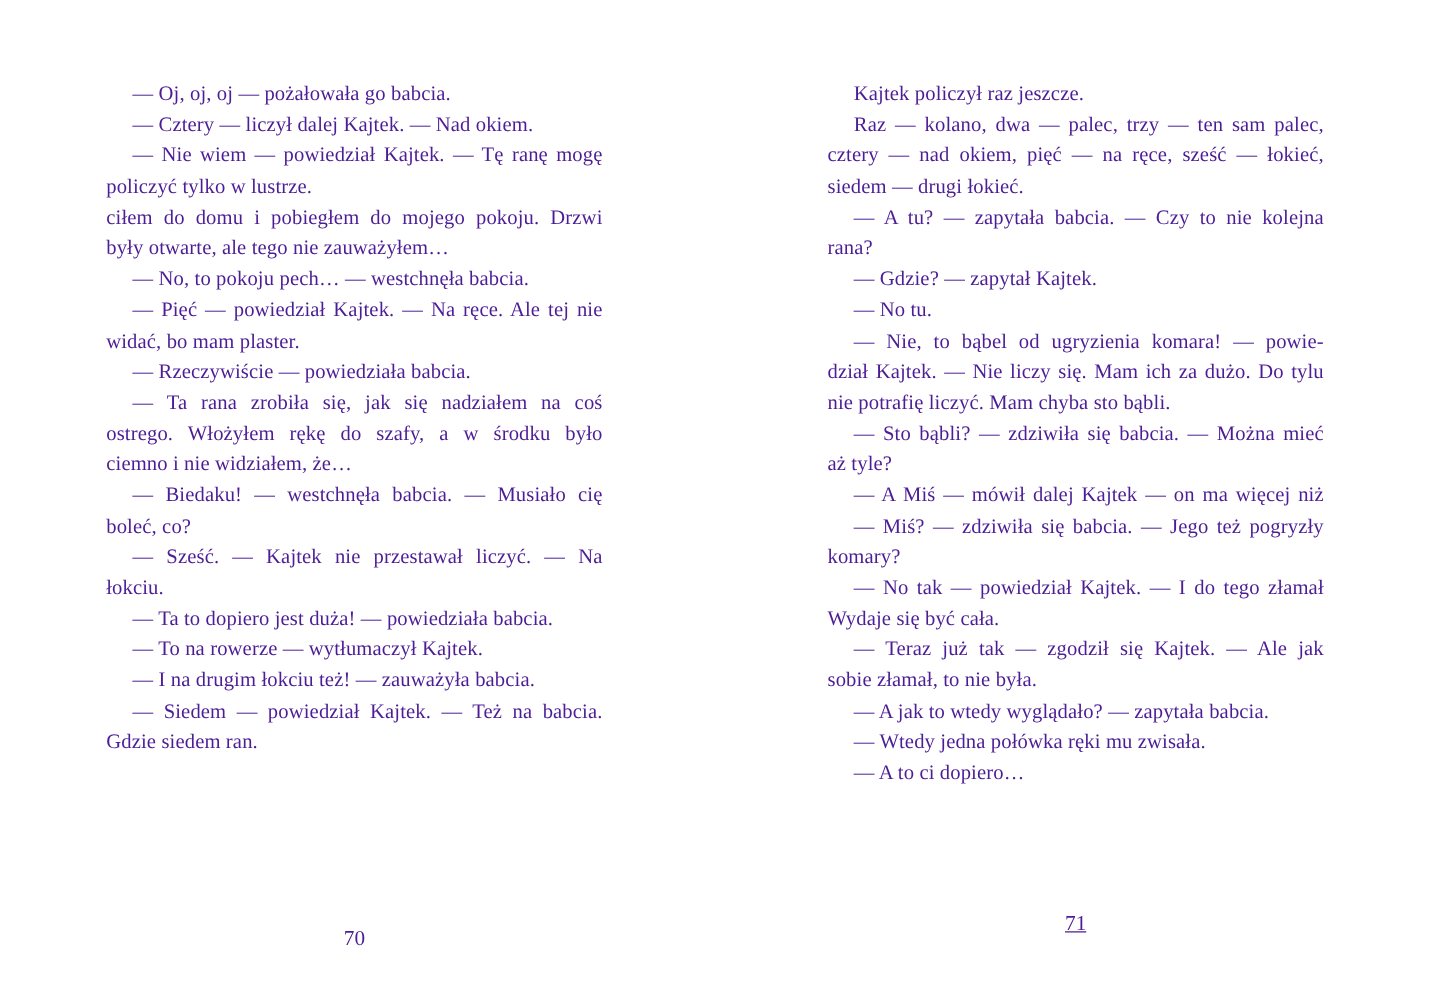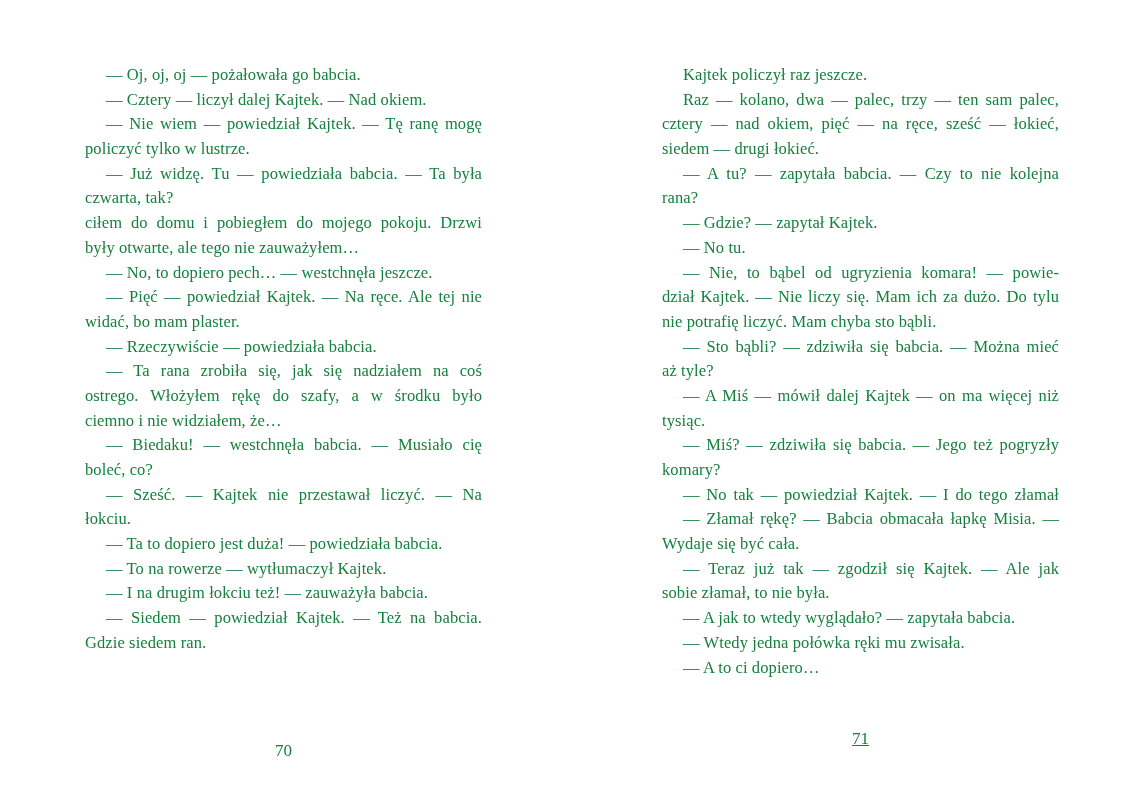--- a/index.html
+++ b/index.html
@@ -3,21 +3,21 @@
 <meta charset="utf-8">
 <style>
   html, body { margin: 0; padding: 0; background: #ffffff; }
   .spread {
     position: relative;
     width: 1148px;
     height: 800px;
     background: #ffffff;
     overflow: hidden;
     font-family: "Liberation Serif", "DejaVu Serif", serif;
-    color: #15803d;
+    color: #4c1d95;
   }
   .text-block {
     position: absolute;
     top: 63px;
     width: 397px;
   }
   .text-block.left  { left: 85px;  }
   .text-block.right { left: 662px; }
   .para { margin: 0; padding: 0; }
   .line {
@@ -55,29 +55,25 @@
           <div class="line last indent">— Oj, oj, oj — pożałowała go babcia.</div>
         </div>
         <div class="para">
           <div class="line last indent">— Cztery — liczył dalej Kajtek. — Nad okiem.</div>
         </div>
         <div class="para">
           <div class="line j indent">— Nie wiem — powiedział Kajtek. — Tę ranę mogę</div>
           <div class="line last">policzyć tylko w lustrze.</div>
         </div>
         <div class="para">
-          <div class="line j indent">— Już widzę. Tu — powiedziała babcia. — Ta była</div>
-          <div class="line last">czwarta, tak?</div>
-        </div>
-        <div class="para">
           <div class="line j">ciłem do domu i pobiegłem do mojego pokoju. Drzwi</div>
           <div class="line last">były otwarte, ale tego nie zauważyłem…</div>
         </div>
         <div class="para">
-          <div class="line last indent">— No, to dopiero pech… — westchnęła jeszcze.</div>
+          <div class="line last indent">— No, to pokoju pech… — westchnęła babcia.</div>
         </div>
         <div class="para">
           <div class="line j indent">— Pięć — powiedział Kajtek. — Na ręce. Ale tej nie</div>
           <div class="line last">widać, bo mam plaster.</div>
         </div>
         <div class="para">
           <div class="line last indent">— Rzeczywiście — powiedziała babcia.</div>
         </div>
         <div class="para">
           <div class="line j indent">— Ta rana zrobiła się, jak się nadziałem na coś</div>
@@ -133,31 +129,29 @@
           <div class="line j indent">— Nie, to bąbel od ugryzienia komara! — powie-</div>
           <div class="line j">dział Kajtek. — Nie liczy się. Mam ich za dużo. Do tylu</div>
           <div class="line last">nie potrafię liczyć. Mam chyba sto bąbli.</div>
         </div>
         <div class="para">
           <div class="line j indent">— Sto bąbli? — zdziwiła się babcia. — Można mieć</div>
           <div class="line last">aż tyle?</div>
         </div>
         <div class="para">
           <div class="line j indent">— A Miś — mówił dalej Kajtek — on ma więcej niż</div>
-          <div class="line last">tysiąc.</div>
         </div>
         <div class="para">
           <div class="line j indent">— Miś? — zdziwiła się babcia. — Jego też pogryzły</div>
           <div class="line last">komary?</div>
         </div>
         <div class="para">
           <div class="line j indent">— No tak — powiedział Kajtek. — I do tego złamał</div>
         </div>
         <div class="para">
-          <div class="line j indent">— Złamał rękę? — Babcia obmacała łapkę Misia. —</div>
           <div class="line last">Wydaje się być cała.</div>
         </div>
         <div class="para">
           <div class="line j indent">— Teraz już tak — zgodził się Kajtek. — Ale jak</div>
           <div class="line last">sobie złamał, to nie była.</div>
         </div>
         <div class="para">
           <div class="line last indent">— A jak to wtedy wyglądało? — zapytała babcia.</div>
         </div>
         <div class="para">

